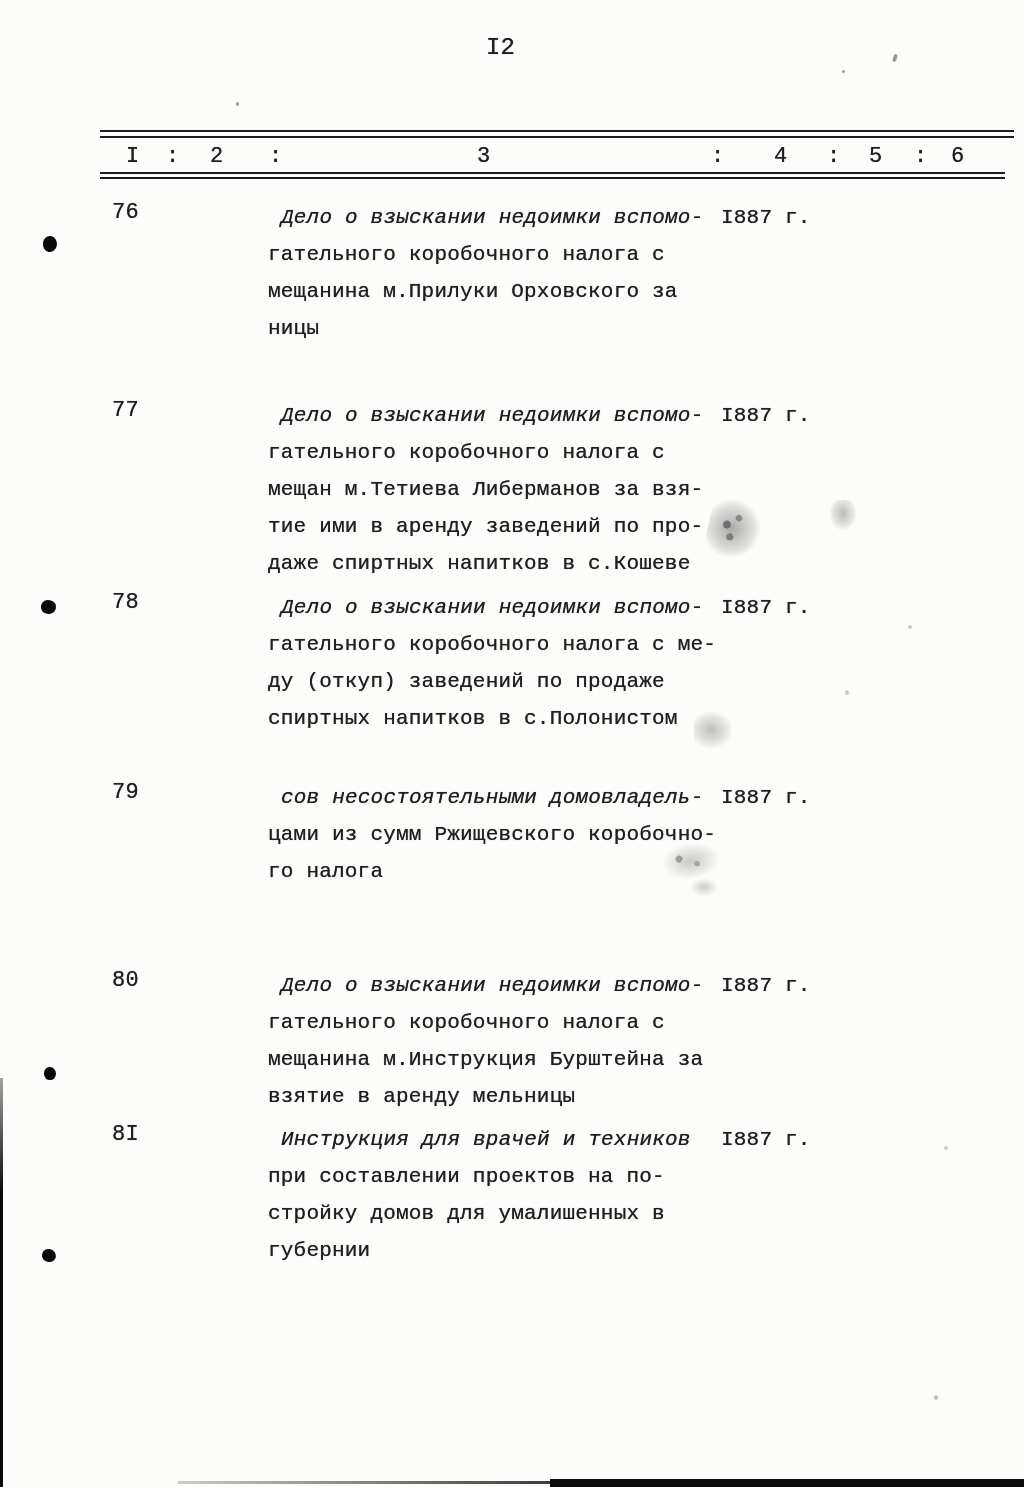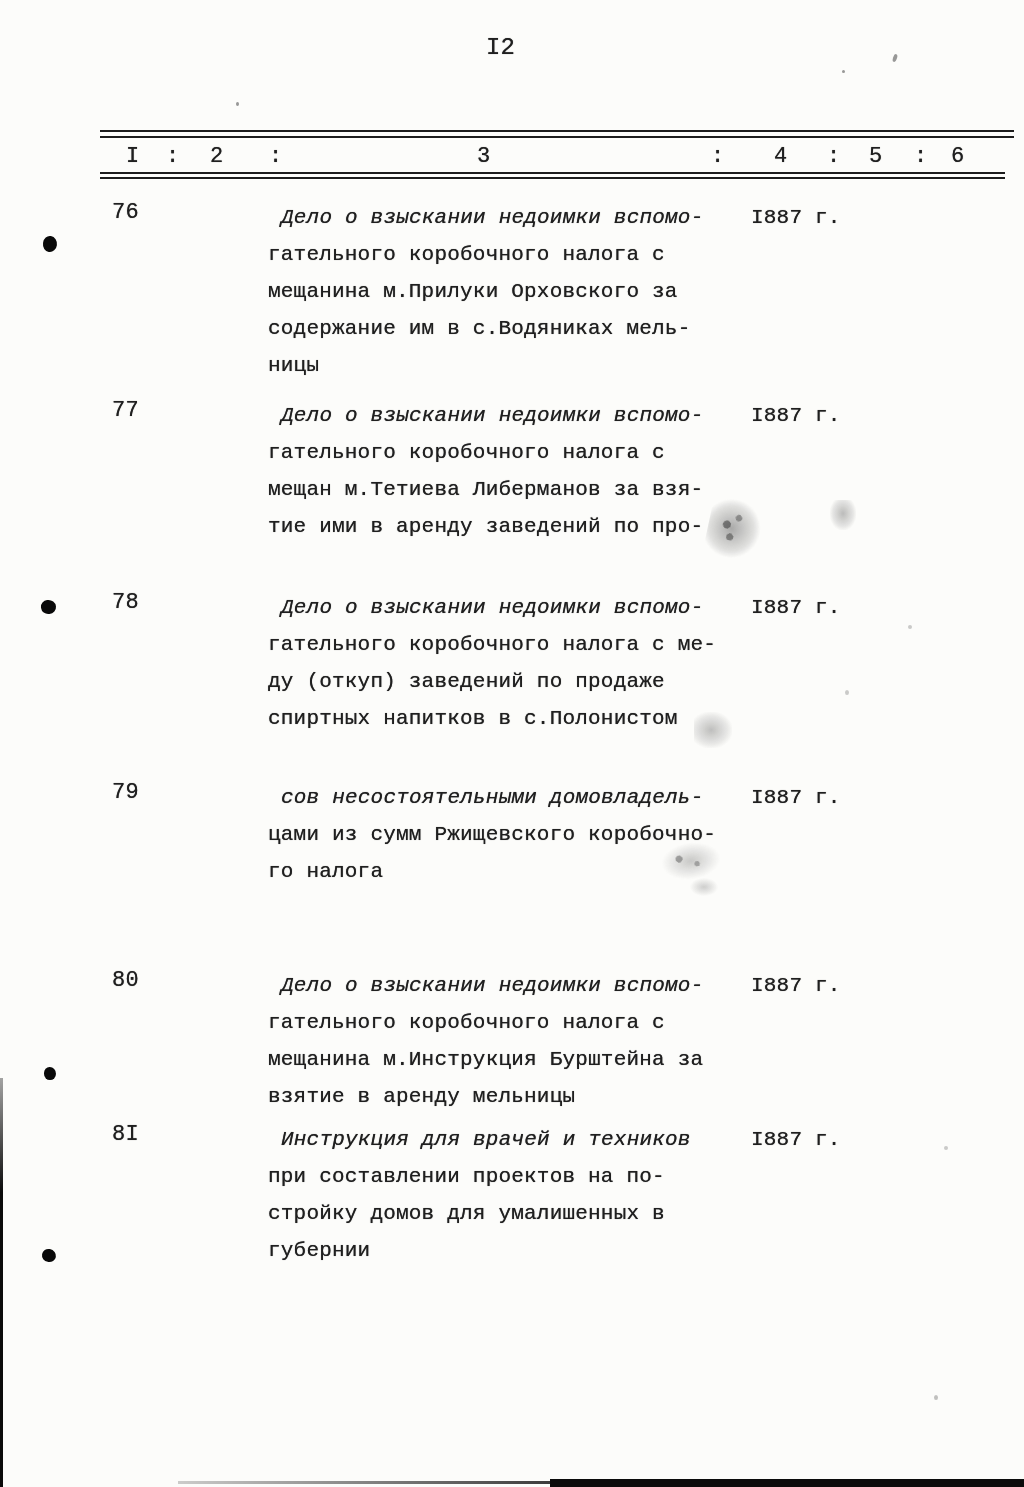--- a/index.html
+++ b/index.html
@@ -32,21 +32,21 @@
     position:absolute; top:144px; font-size:22px;
   }
 
   
   .row { position:absolute; left:0; width:1024px; }
   .row .num  { position:absolute; left:112px; top:0; font-size:22px; }
   .row .desc { position:absolute; left:268px; top:-1px; width:458px;
                font-size:21px; line-height:37px; white-space:nowrap; }
   .row .desc .ln:first-child { text-indent:13px;font-style:italic; }
   .row .year { position:absolute; left:721px; top:-1px; font-size:21px;
-               line-height:37px; white-space:nowrap;margin-left:30px; }
+               line-height:37px; white-space:nowrap; }
 
   
   .punch { position:absolute; background:#090909; border-radius:47% 53% 50% 50%; }
   .punch1 { left:43px;  top:236px;  width:14px; height:16px; transform:rotate(8deg); }
   .punch2 { left:41px;  top:600px;  width:15px; height:14px; transform:rotate(-6deg); }
   .punch3 { left:44px;  top:1067px; width:12px; height:13px; }
   .punch4 { left:42px;  top:1249px; width:14px; height:13px; transform:rotate(10deg); }
 
   .smudge { position:absolute; }
   .sm1 { left:708px; top:500px; width:52px; height:58px;
@@ -116,33 +116,33 @@
     <span class="hcell tw" style="left:951px">6</span>
     <div class="rule-bottom"></div>
   </div>
 
   <div class="row" style="top:200px">
     <div class="num tw">76</div>
     <div class="desc tw">
       <div class="ln">Дело о взыскании недоимки вспомо-</div>
       <div class="ln">гательного коробочного налога с</div>
       <div class="ln">мещанина м.Прилуки Орховского за</div>
-      <div class="ln">содержание им в с.Водяниках мель-</div>
       <div class="ln">ницы</div>
     </div>
     <div class="year tw">I887 г.</div>
   </div>
 
   <div class="row" style="top:398px">
     <div class="num tw">77</div>
     <div class="desc tw">
       <div class="ln">Дело о взыскании недоимки вспомо-</div>
       <div class="ln">гательного коробочного налога с</div>
       <div class="ln">мещан м.Тетиева Либерманов за взя-</div>
       <div class="ln">тие ими в аренду заведений по про-</div>
+      <div class="ln">даже спиртных напитков в с.Кошеве</div>
     </div>
     <div class="year tw">I887 г.</div>
   </div>
 
   <div class="row" style="top:590px">
     <div class="num tw">78</div>
     <div class="desc tw">
       <div class="ln">Дело о взыскании недоимки вспомо-</div>
       <div class="ln">гательного коробочного налога с ме-</div>
       <div class="ln">ду (откуп) заведений по продаже</div>

